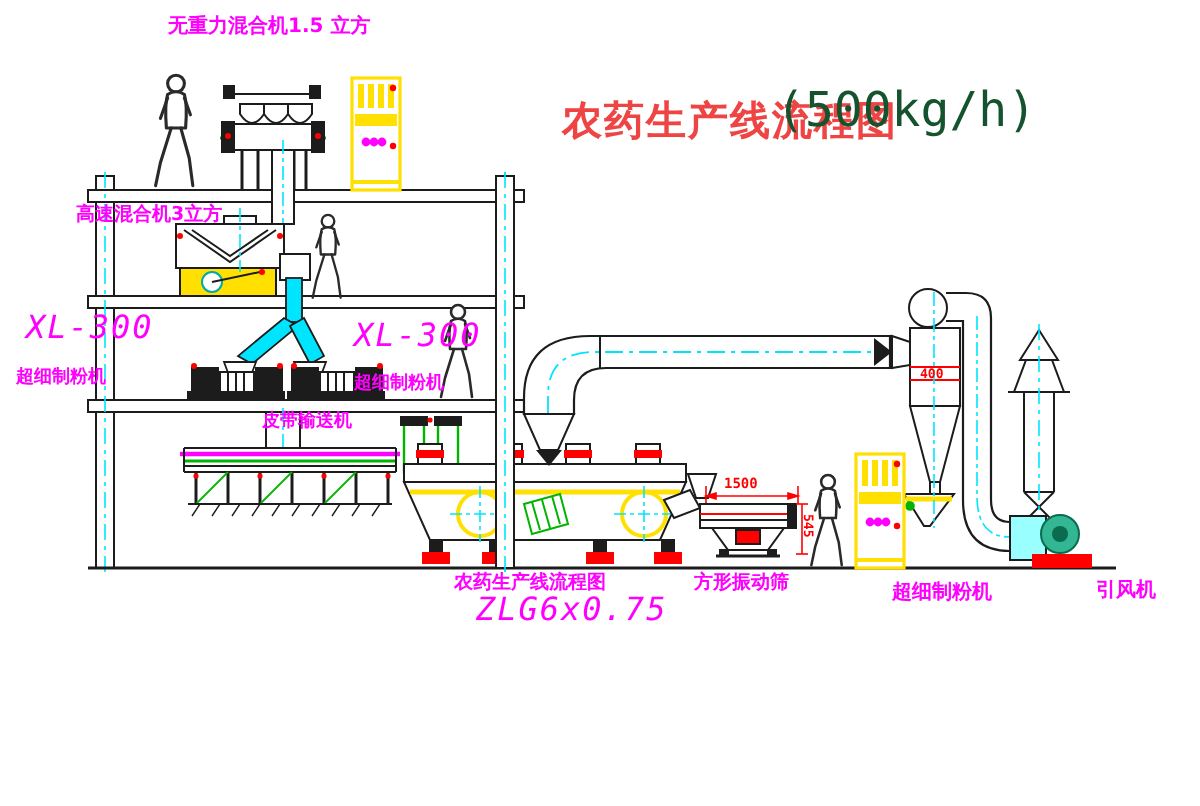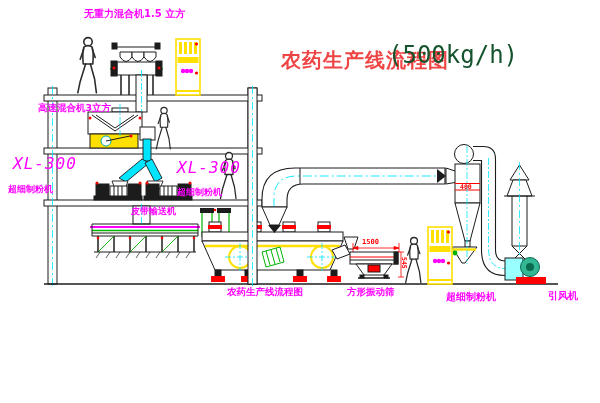--- a/index.html
+++ b/index.html
@@ -332,22 +332,23 @@
 
 <div class="lbl mag-b" style="left:13px;top:156px;">XL-300</div>
 <div class="lbl mag-s" style="left:8px;top:185px;font-size:9px;">超细制粉机</div>
 
 <div class="lbl mag-b" style="left:177px;top:160px;">XL-300</div>
 <div class="lbl mag-s" style="left:177px;top:188px;font-size:9px;">超细制粉机</div>
 
 <div class="lbl mag-s" style="left:131px;top:207px;font-size:9px;">皮带输送机</div>
 
 <div class="lbl mag-s" style="left:227px;top:287px;">农药生产线流程图</div>
-
-<div class="lbl mag-s" style="left:347px;top:287px;">方形振动筛</div>
+<div class="lbl mag-b" style="left:238px;top:297px;">ZLG6x0.75</div>
+
+<div class="lbl mag-s" style="left:347px;top:287px;font-family:Liberation Mono, monospace;">方形振动筛</div>
 
 <div class="lbl mag-s" style="left:446px;top:292px;font-size:10px;">超细制粉机</div>
 <div class="lbl mag-s" style="left:512px;top:291px;font-size:10px;margin-left:36px;">引风机</div>
 
 <div class="lbl dim" style="left:362px;top:239px;text-align:right;">1500</div>
 <div class="lbl dim dim-rot" style="left:407px;top:257px;font-size:6.5px;">545</div>
 <div class="lbl dim" style="left:460px;top:183.5px;font-size:6.5px;">400</div>
 </div>
 
 </body></html>

